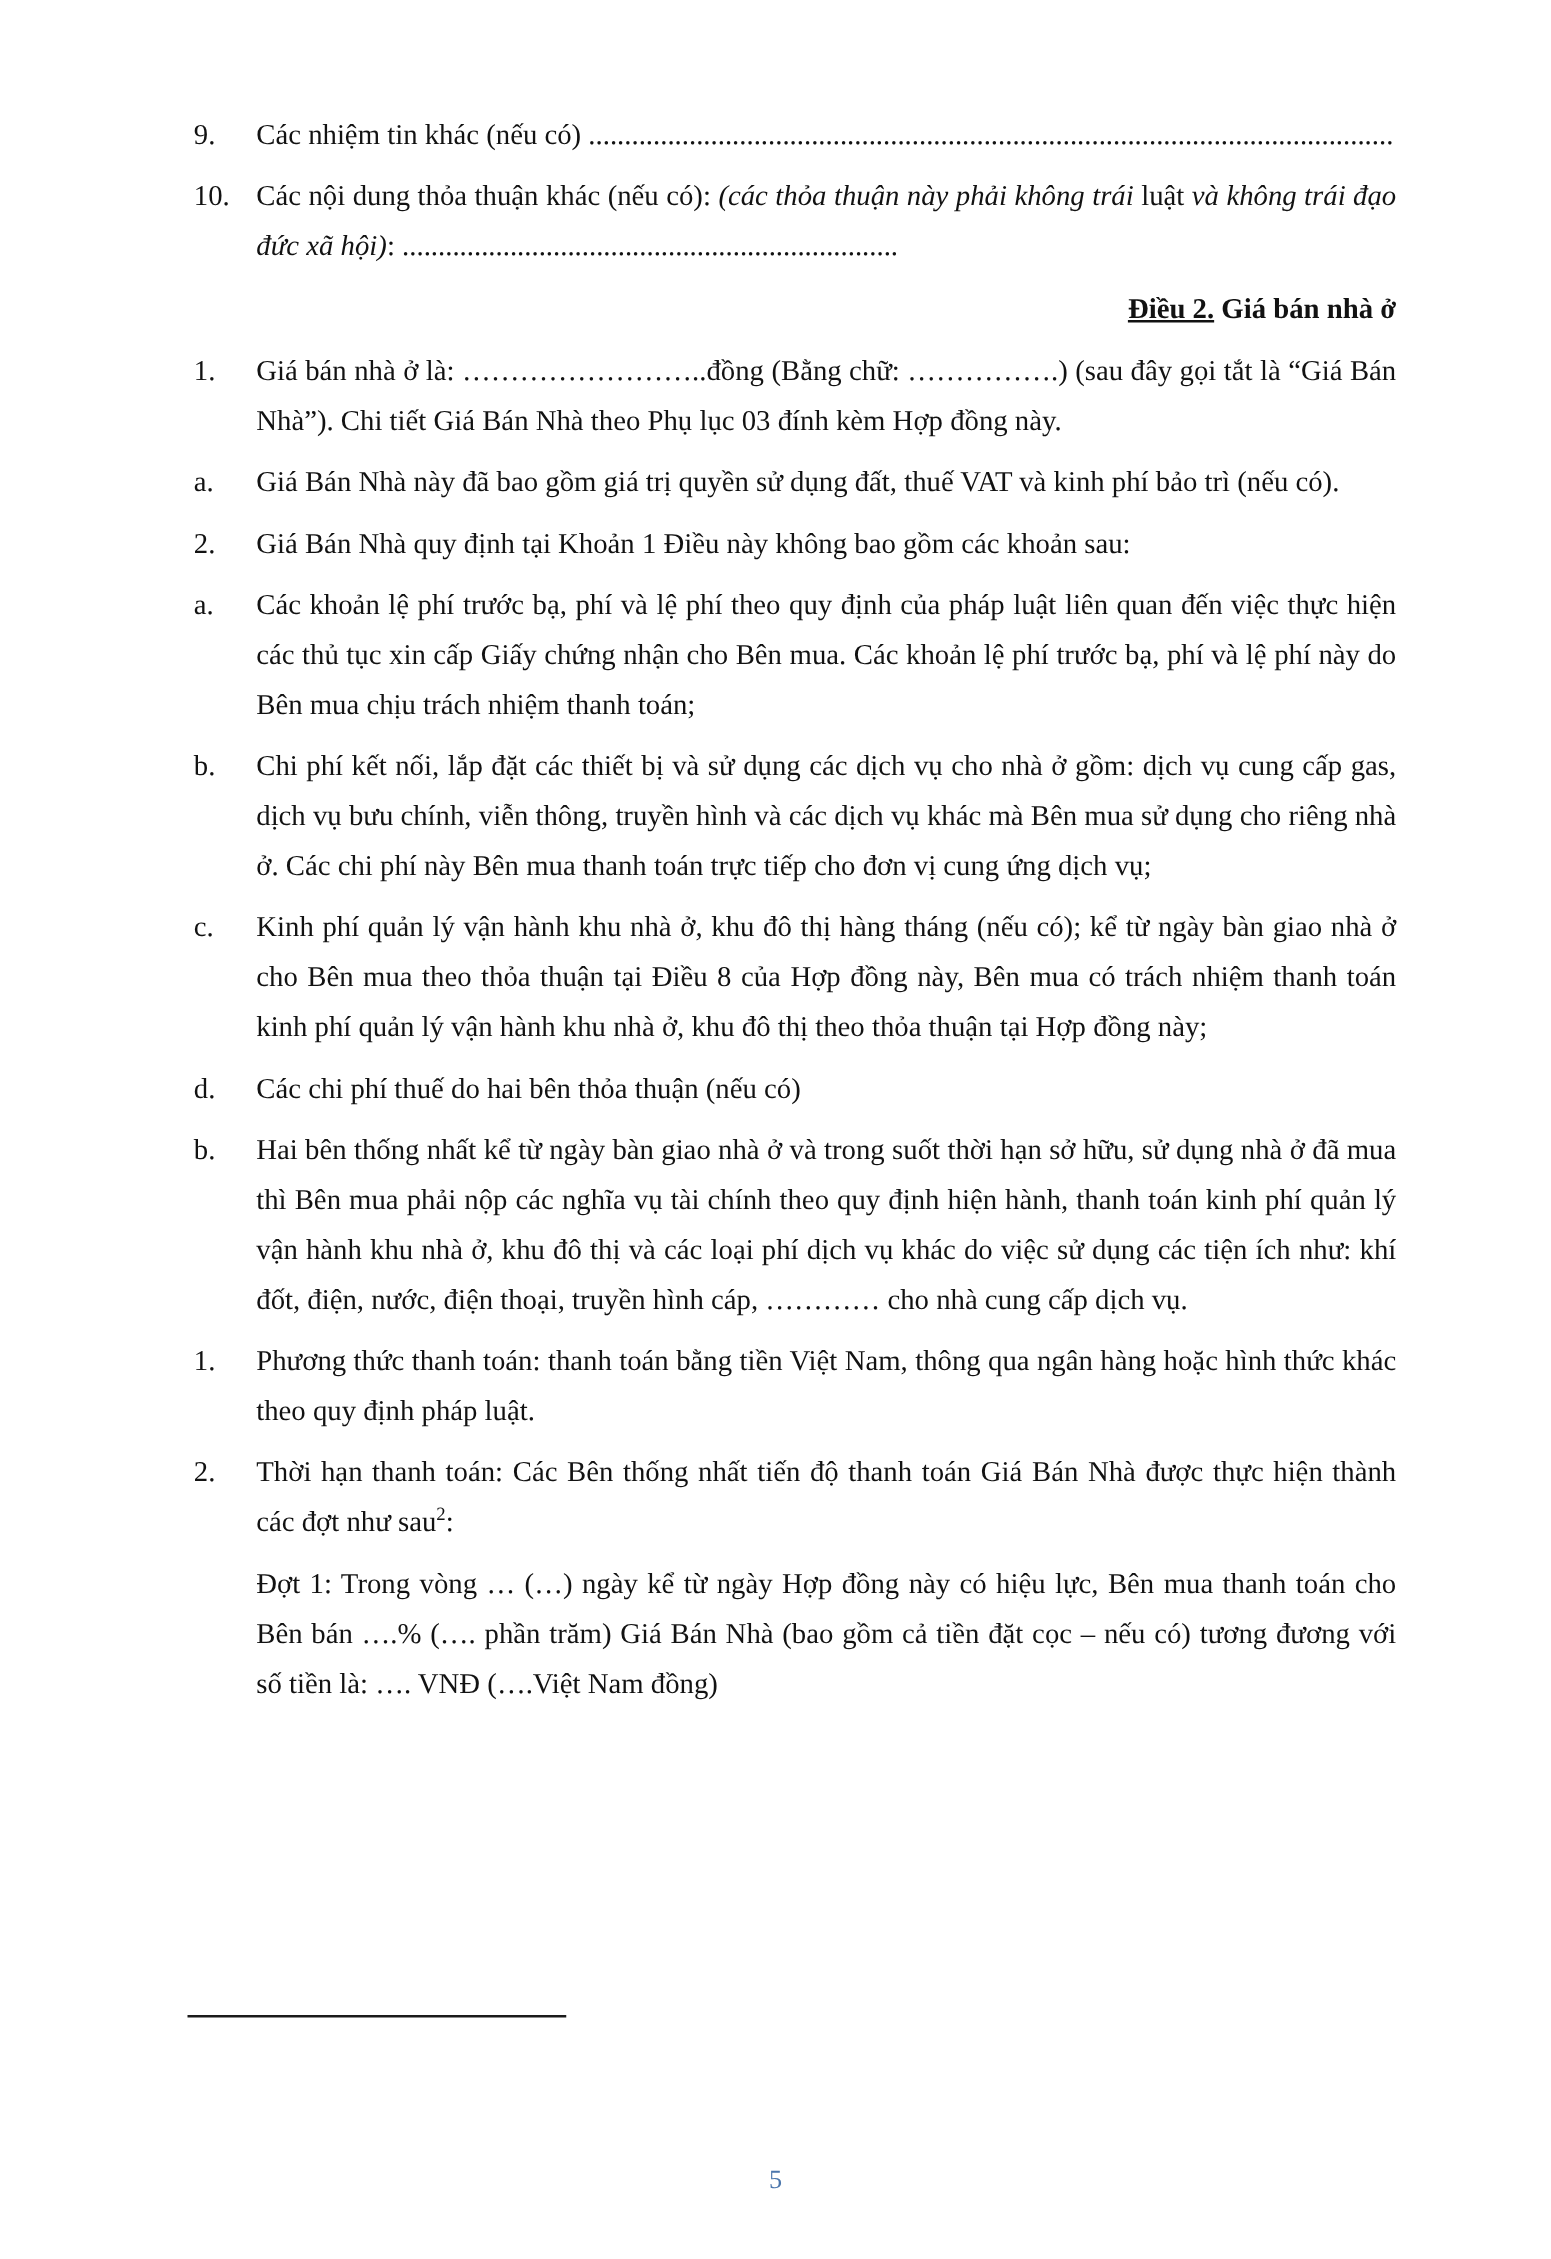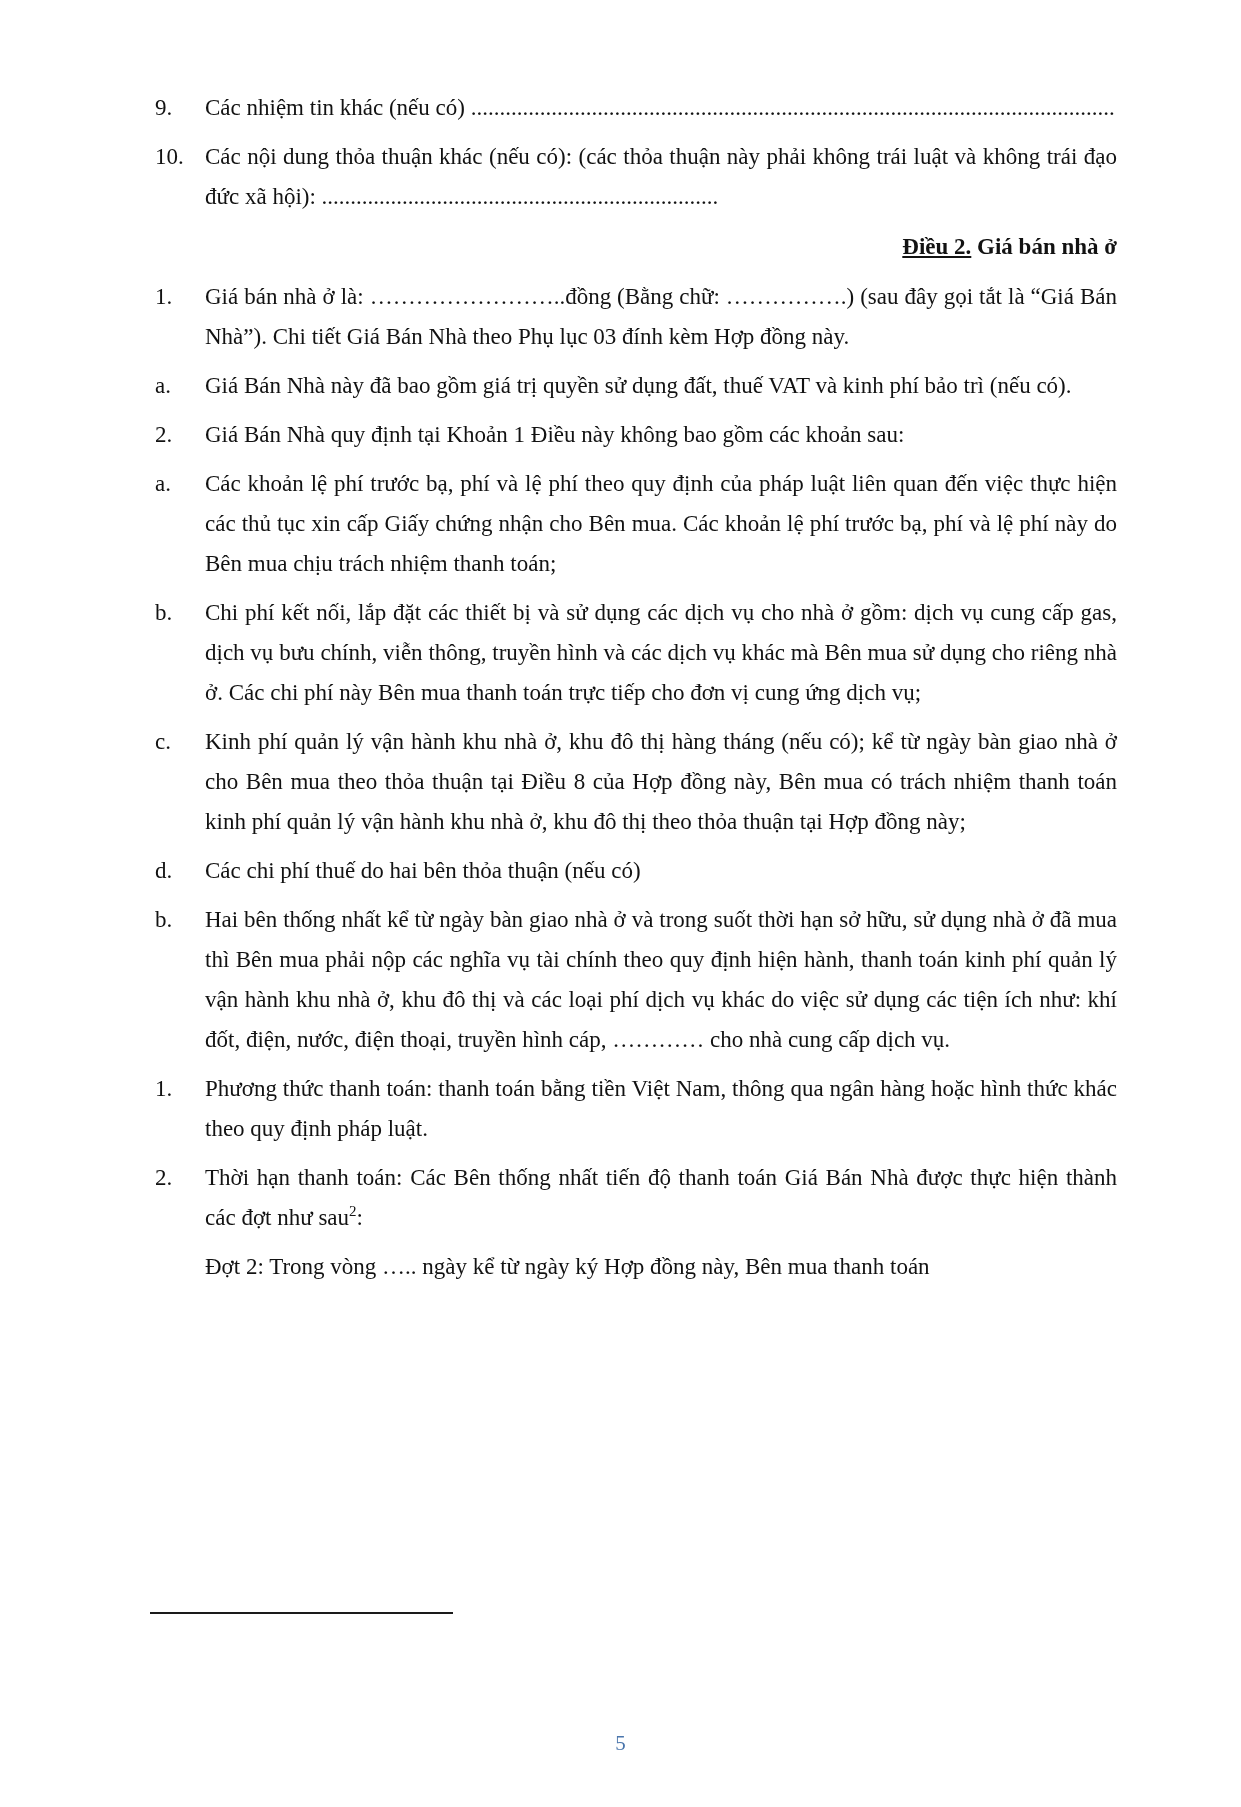--- a/index.html
+++ b/index.html
@@ -41,21 +41,21 @@
     margin: 10px 0 10px 0;
     text-align: right;
   }
   .heading .hlabel {
     text-decoration: underline;
   }
   .indent-para {
     margin-left: 50px;
     margin-bottom: 9px;
   }
-  .italic { }
+  .italic { font-style: italic; }
   sup {
     font-size: 15px;
     line-height: 0;
     vertical-align: super;
   }
   .footnote-area {
     position: absolute;
     left: 150px;
     width: 967px;
     top: 1612px;
@@ -146,22 +146,22 @@
     <div class="li">
       <span class="marker">1.</span>
       <div class="text">Phương thức thanh toán: thanh toán bằng tiền Việt Nam, thông qua ngân hàng hoặc hình thức khác theo quy định pháp luật.</div>
     </div>
 
     <div class="li">
       <span class="marker">2.</span>
       <div class="text"><span>Thời hạn thanh toán: Các Bên thống nhất tiến độ thanh toán Giá Bán Nhà được thực hiện thành các đợt như sau</span><sup>2</sup><span>:</span></div>
     </div>
 
+    <div class="indent-para">Đợt 1: Trong vòng … (…) ngày kể từ ngày Hợp đồng này có hiệu lực, Bên mua thanh toán cho Bên bán ….% (…. phần trăm) Giá Bán Nhà (bao gồm cả tiền đặt cọc – nếu có) tương đương với số tiền là: …. VNĐ (….Việt Nam đồng)</div>
 
-    <div class="indent-para">Đợt 2: Trong vòng ….. ngày kể từ ngày ký Hợp đồng này, Bên mua thanh toán</div>
 
   </div>
 
   <div class="footnote-area">
     <div class="fn-sep"></div>
   </div>
 
   <div class="page-number" style="color: rgb(75, 118, 172);">5</div>
 </div>
 

